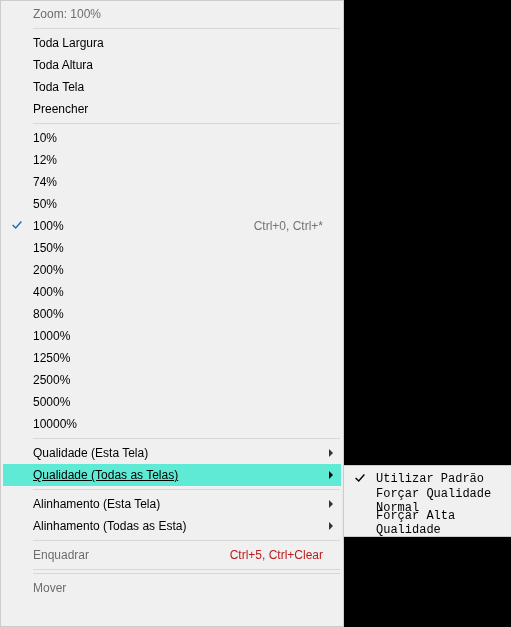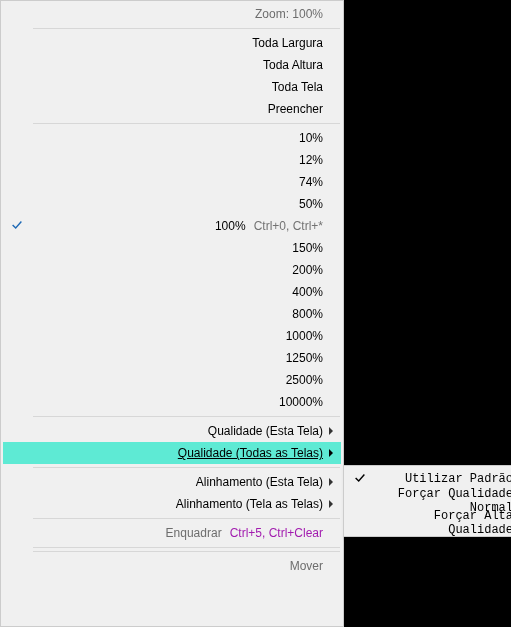--- a/index.html
+++ b/index.html
@@ -32,27 +32,26 @@
   }
   .menu-item {
     display: flex;
     align-items: center;
     height: 22px;
     padding-left: 30px;
     padding-right: 18px;
     position: relative;
     color: #000;
     cursor: default;
-    text-align: right;
   }
   .menu-item.disabled { color: #6d6d6d; }
   .menu-item.highlighted { background: #5eead4; text-decoration: underline; }
   .menu-item .label { flex: 1; }
   .menu-item .shortcut { color: #737373; margin-left: 8px; }
-  .menu-item.disabled .shortcut { color: #a21caf; }
+  .menu-item.disabled .shortcut { color: #b91c1c; }
   .menu-item .check {
     position: absolute;
     left: 7px;
     top: 3px;
     width: 16px;
     height: 16px;
   }
   .menu-item .check svg { width: 14px; height: 14px; display: block; }
   .menu-item .arrow {
     position: absolute;
@@ -125,20 +124,23 @@
   <div class="menu-item">
     <span class="label">1000%</span>
   </div>
   <div class="menu-item">
     <span class="label">1250%</span>
   </div>
   <div class="menu-item">
     <span class="label">2500%</span>
   </div>
   <div class="menu-item">
+    <span class="label">5000%</span>
+  </div>
+  <div class="menu-item">
     <span class="label">10000%</span>
   </div>
   <div class="separator"></div>
 
   <div class="menu-item">
     <span class="label">Qualidade (Esta Tela)</span>
     <span class="arrow">
       <svg viewBox="0 0 8 8">
           <path d="M2 0 L6 4 L2 8 Z" fill="#333"></path>
         </svg>
@@ -156,21 +158,21 @@
 
   <div class="menu-item">
     <span class="label">Alinhamento (Esta Tela)</span>
     <span class="arrow">
       <svg viewBox="0 0 8 8">
           <path d="M2 0 L6 4 L2 8 Z" fill="#333"></path>
         </svg>
     </span>
   </div>
   <div class="menu-item">
-    <span class="label">Alinhamento (Tela as Telas)</span>
+    <span class="label">Alinhamento (Todas as Esta)</span>
     <span class="arrow">
       <svg viewBox="0 0 8 8">
           <path d="M2 0 L6 4 L2 8 Z" fill="#333"></path>
         </svg>
     </span>
   </div>
   <div class="separator"></div>
 
   <div class="menu-item disabled">
     <span class="label">Enquadrar</span>

